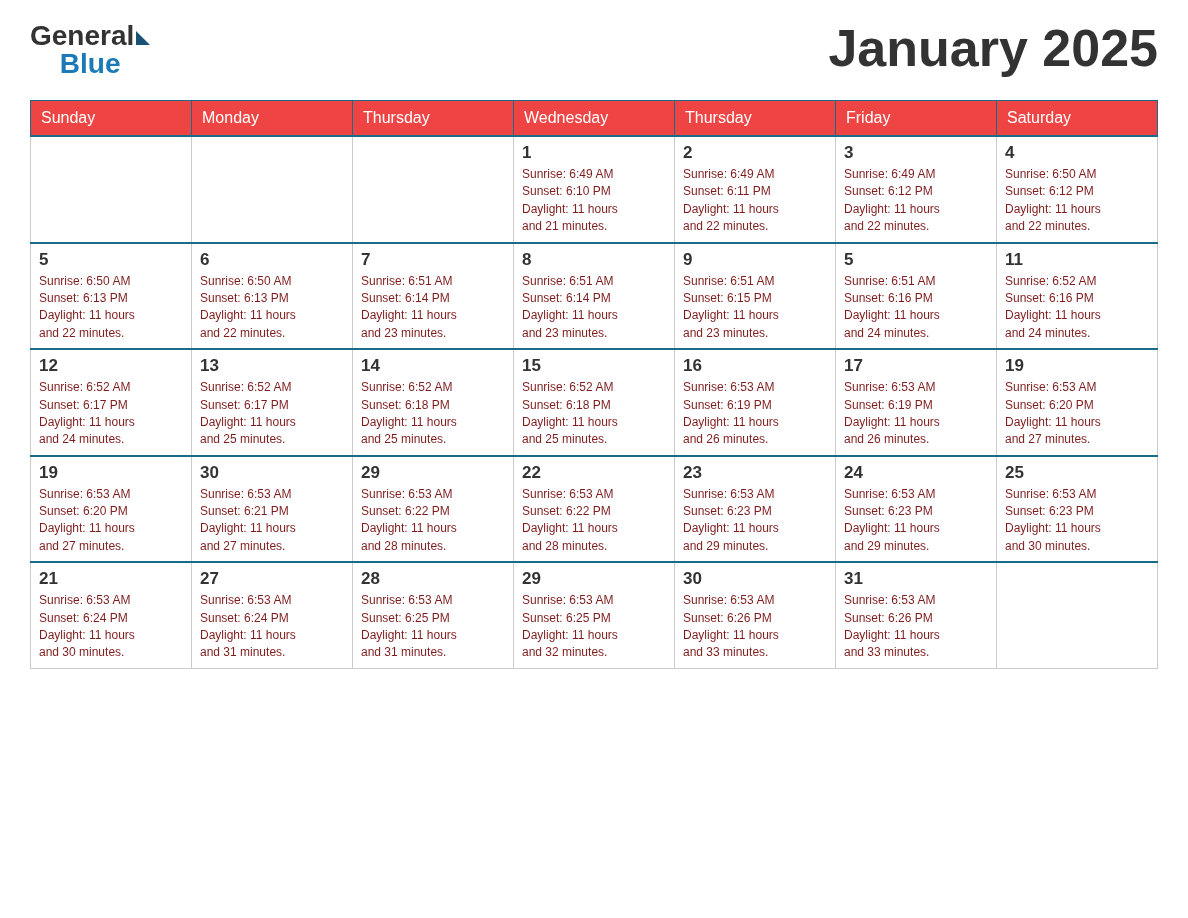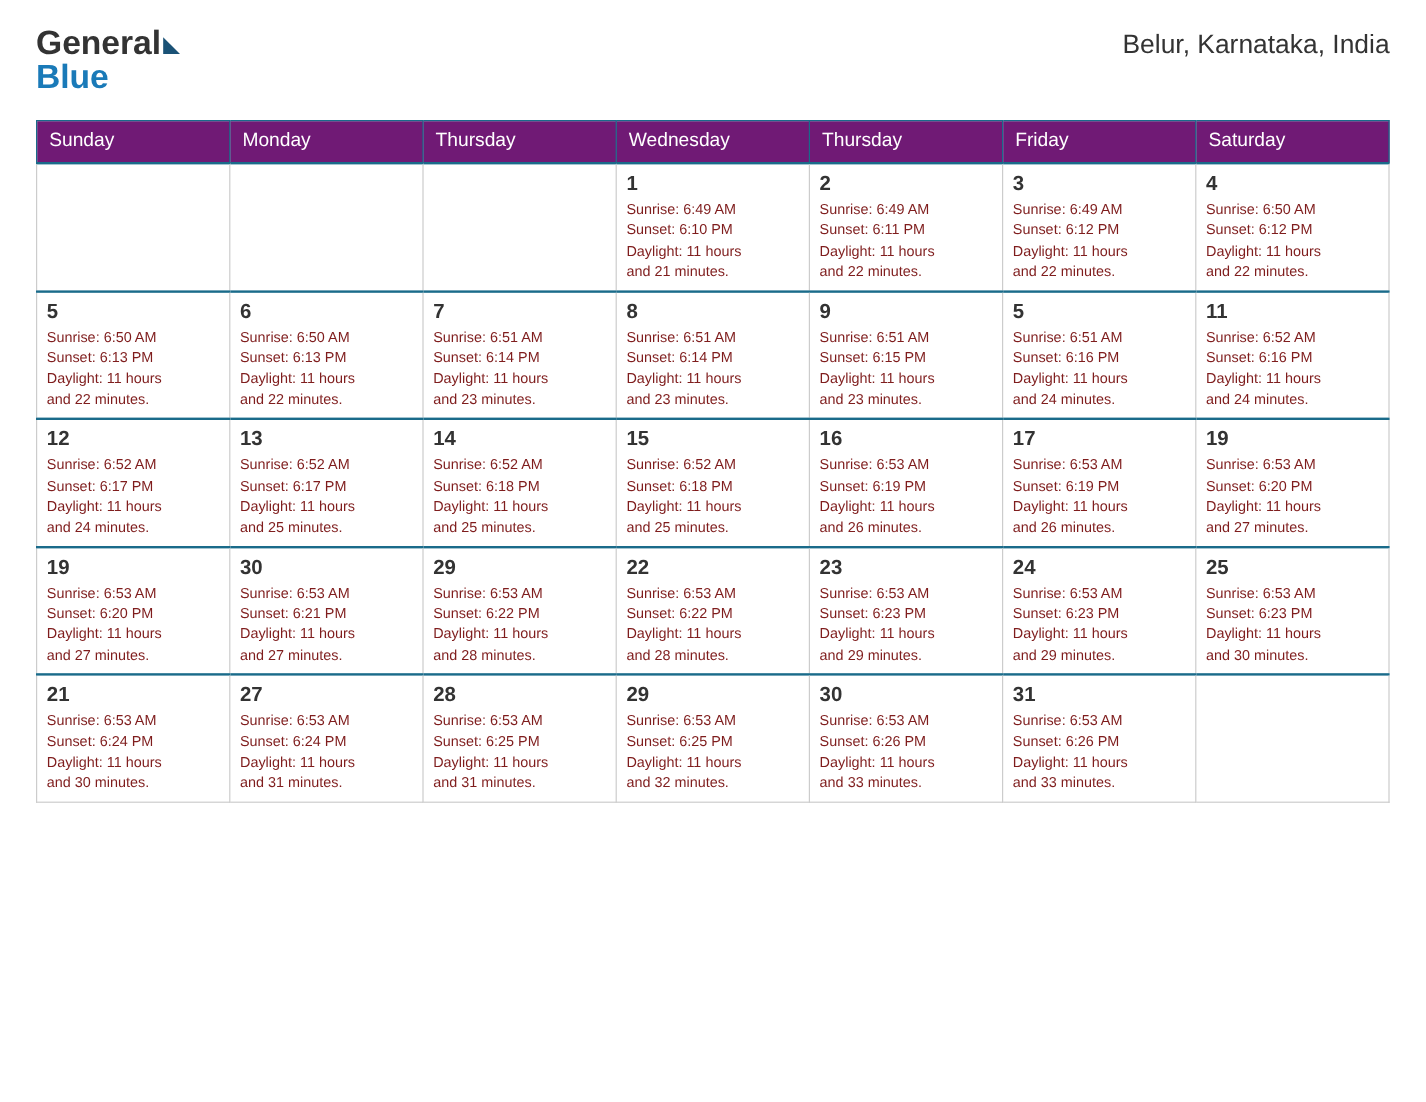--- a/index.html
+++ b/index.html
@@ -13,21 +13,21 @@
     }
     .header {
       display: flex;
       justify-content: space-between;
       align-items: flex-start;
       margin-bottom: 20px;
     }
     .logo {
       display: flex;
       flex-direction: column;
-      align-items: flex-start;
+      align-items: center;
     }
     .logo-text {
       display: flex;
       align-items: center;
       font-size: 28px;
       font-weight: bold;
       color: #333;
     }
     .logo-general { color: #333; }
     .logo-arrow {
@@ -59,21 +59,21 @@
       font-size: 22px;
       color: #333;
       margin-top: 4px;
     }
     .calendar-table {
       width: 100%;
       border-collapse: collapse;
       border: 1px solid #aaa;
     }
     .calendar-table th {
-      background-color: #701a75;
+      background-color: #ef4444;
       color: #fff;
       text-align: left;
       padding: 8px 10px;
       font-size: 16px;
       font-weight: normal;
       border: 1px solid #1a6b8a;
     }
     .calendar-table td {
       vertical-align: top;
       padding: 6px 8px;
@@ -106,21 +106,21 @@
 
 <div class="header">
   <div class="logo">
     <div class="logo-text">
       <span class="logo-general">General</span>
         <span class="logo-arrow"></span>
     </div>
     <div class="logo-blue">Blue</div>
   </div>
   <div class="title-area">
-    <div class="location-title">Belur, Karnataka, India</div>
+    <div class="month-title">January 2025</div>
   </div>
 </div>
 
 <table class="calendar-table">
   <thead>
     <tr>
     <th>Sunday</th>
         <th>Monday</th>
         <th>Thursday</th>
         <th>Wednesday</th>

